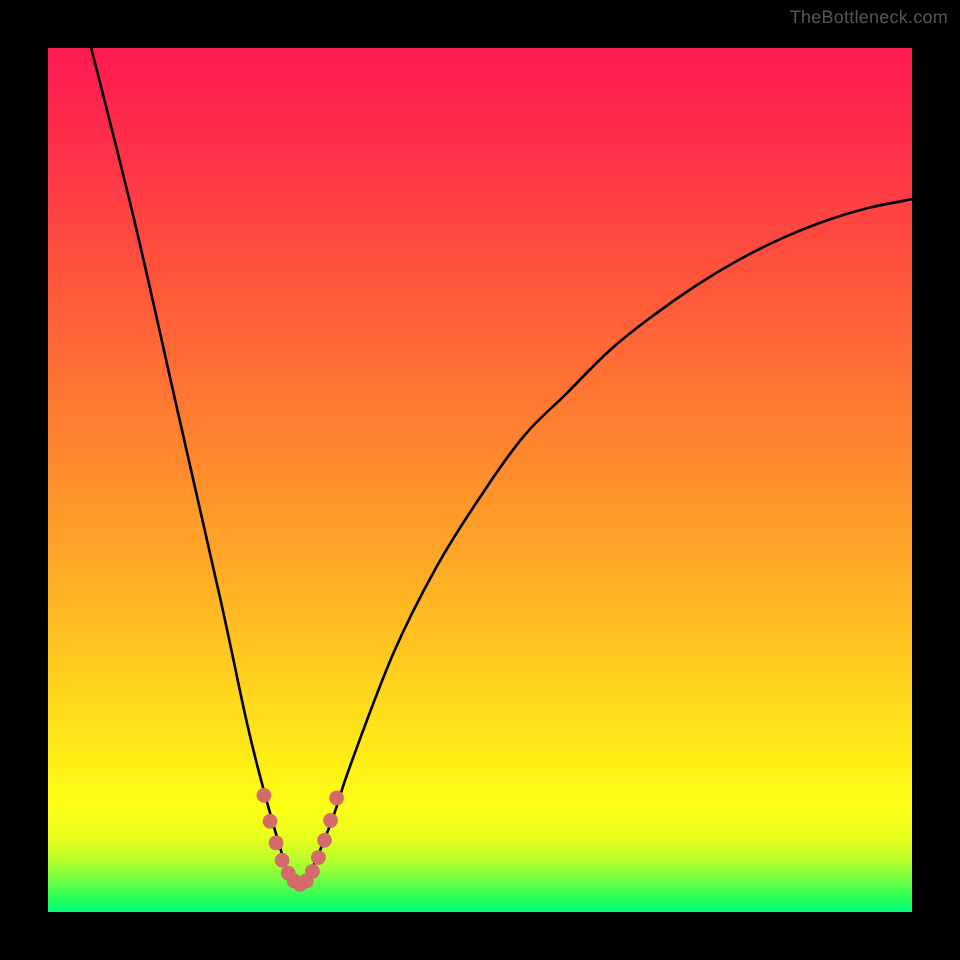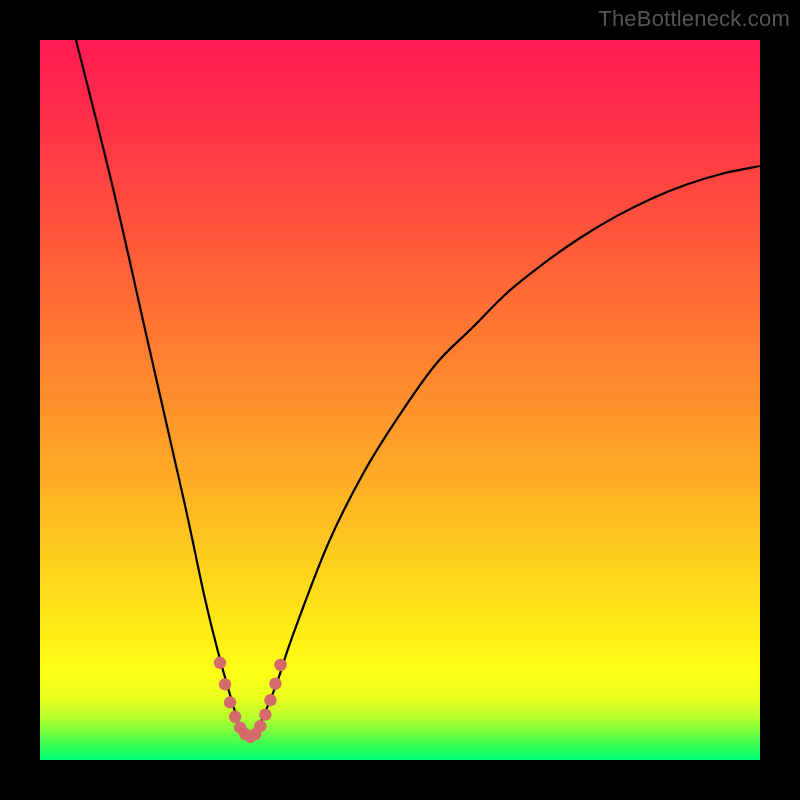--- a/index.html
+++ b/index.html
@@ -14,21 +14,21 @@
   .stage {
     position: relative;
     width: 800px;
     height: 800px;
   }
   .watermark {
     position: absolute;
     top: 6px;
     right: 10px;
     color: #555555;
-    font-size: 22px;
+    font-size: 15px;
     font-weight: 400;
     letter-spacing: 0.2px;
     z-index: 20;
   }
   .plot-area {
     position: absolute;
     left: 40px;
     top: 40px;
     width: 720px;
     height: 720px;

